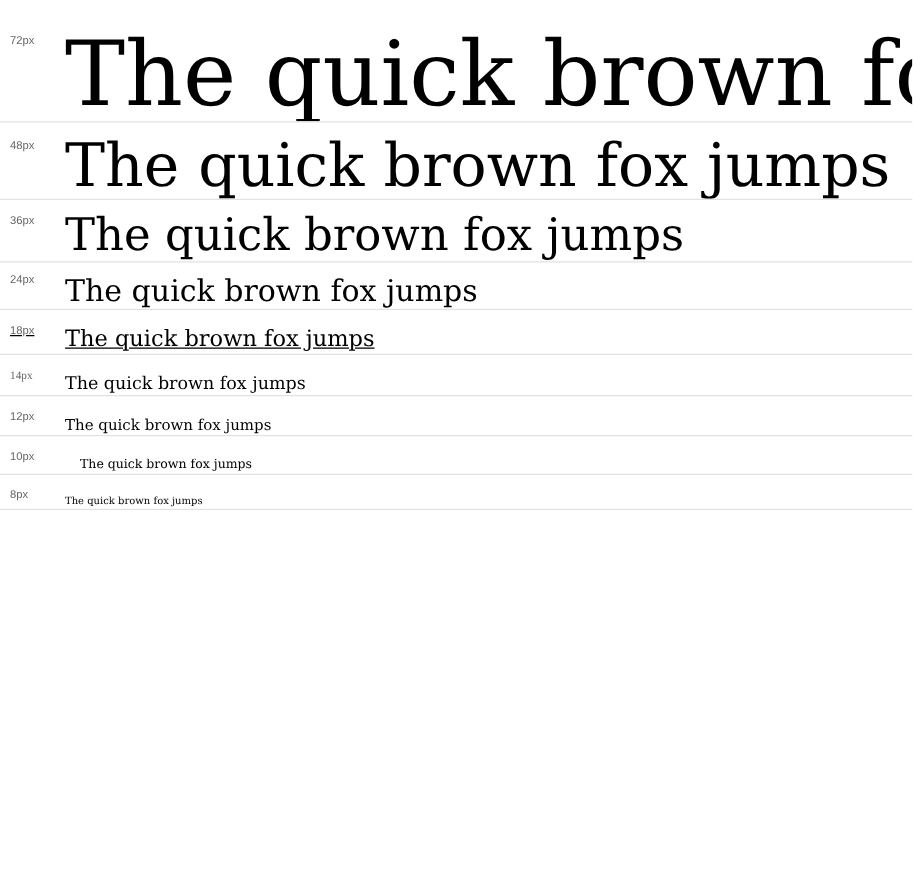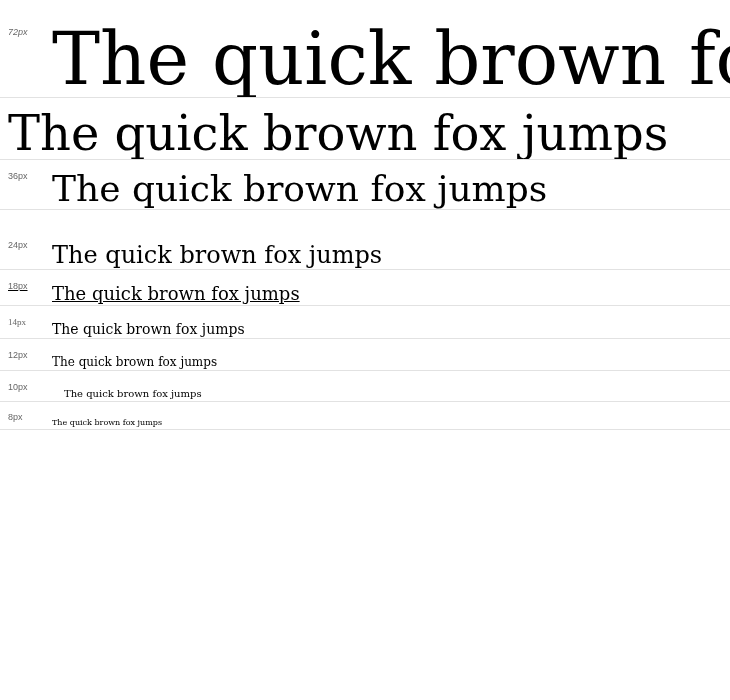--- a/index.html
+++ b/index.html
@@ -46,31 +46,31 @@
     font-family: "DejaVu Serif", "Liberation Serif", serif;
     color: #000000;
     line-height: 1.0;
     white-space: nowrap;
     overflow: hidden;
     padding-bottom: 2px;
   }
   
   .r0 { height: 98px; }
   .r0 .sample-text { font-size: 72px; }
-  .r0 .size-label { padding-bottom: 60px; font-style: italic; }
+  .r0 .size-label { padding-bottom: 60px; }
 
   .r1 { height: 62px; }
   .r1 .sample-text { font-size: 48px; }
   .r1 .size-label { padding-bottom: 38px; }
 
   .r2 { height: 50px; }
   .r2 .sample-text { font-size: 36px; }
   .r2 .size-label { padding-bottom: 28px; }
 
-  .r3 { height: 38px; margin-top: 22px; }
+  .r3 { height: 38px; }
   .r3 .sample-text { font-size: 24px; }
   .r3 .size-label { padding-bottom: 19px; }
 
   .r4 { height: 36px; text-decoration: underline; }
   .r4 .sample-text { font-size: 18px; }
   .r4 .size-label { padding-bottom: 14px; }
 
   .r5 { height: 33px; }
   .r5 .sample-text { font-size: 14px; }
   .r5 .size-label { padding-bottom: 11px; font-family: Liberation Serif, serif; }
@@ -89,20 +89,21 @@
 </style>
 </head>
 <body>
 
 <ul class="specimen-list">
   <li class="specimen-row r0">
     <span class="size-label">72px</span>
     <span class="sample-text">The quick brown fox jumps</span>
   </li>
   <li class="specimen-row r1">
+    <span class="size-label">48px</span>
     <span class="sample-text">The quick brown fox jumps</span>
   </li>
   <li class="specimen-row r2">
     <span class="size-label">36px</span>
     <span class="sample-text">The quick brown fox jumps</span>
   </li>
   <li class="specimen-row r3">
     <span class="size-label">24px</span>
     <span class="sample-text">The quick brown fox jumps</span>
   </li>

